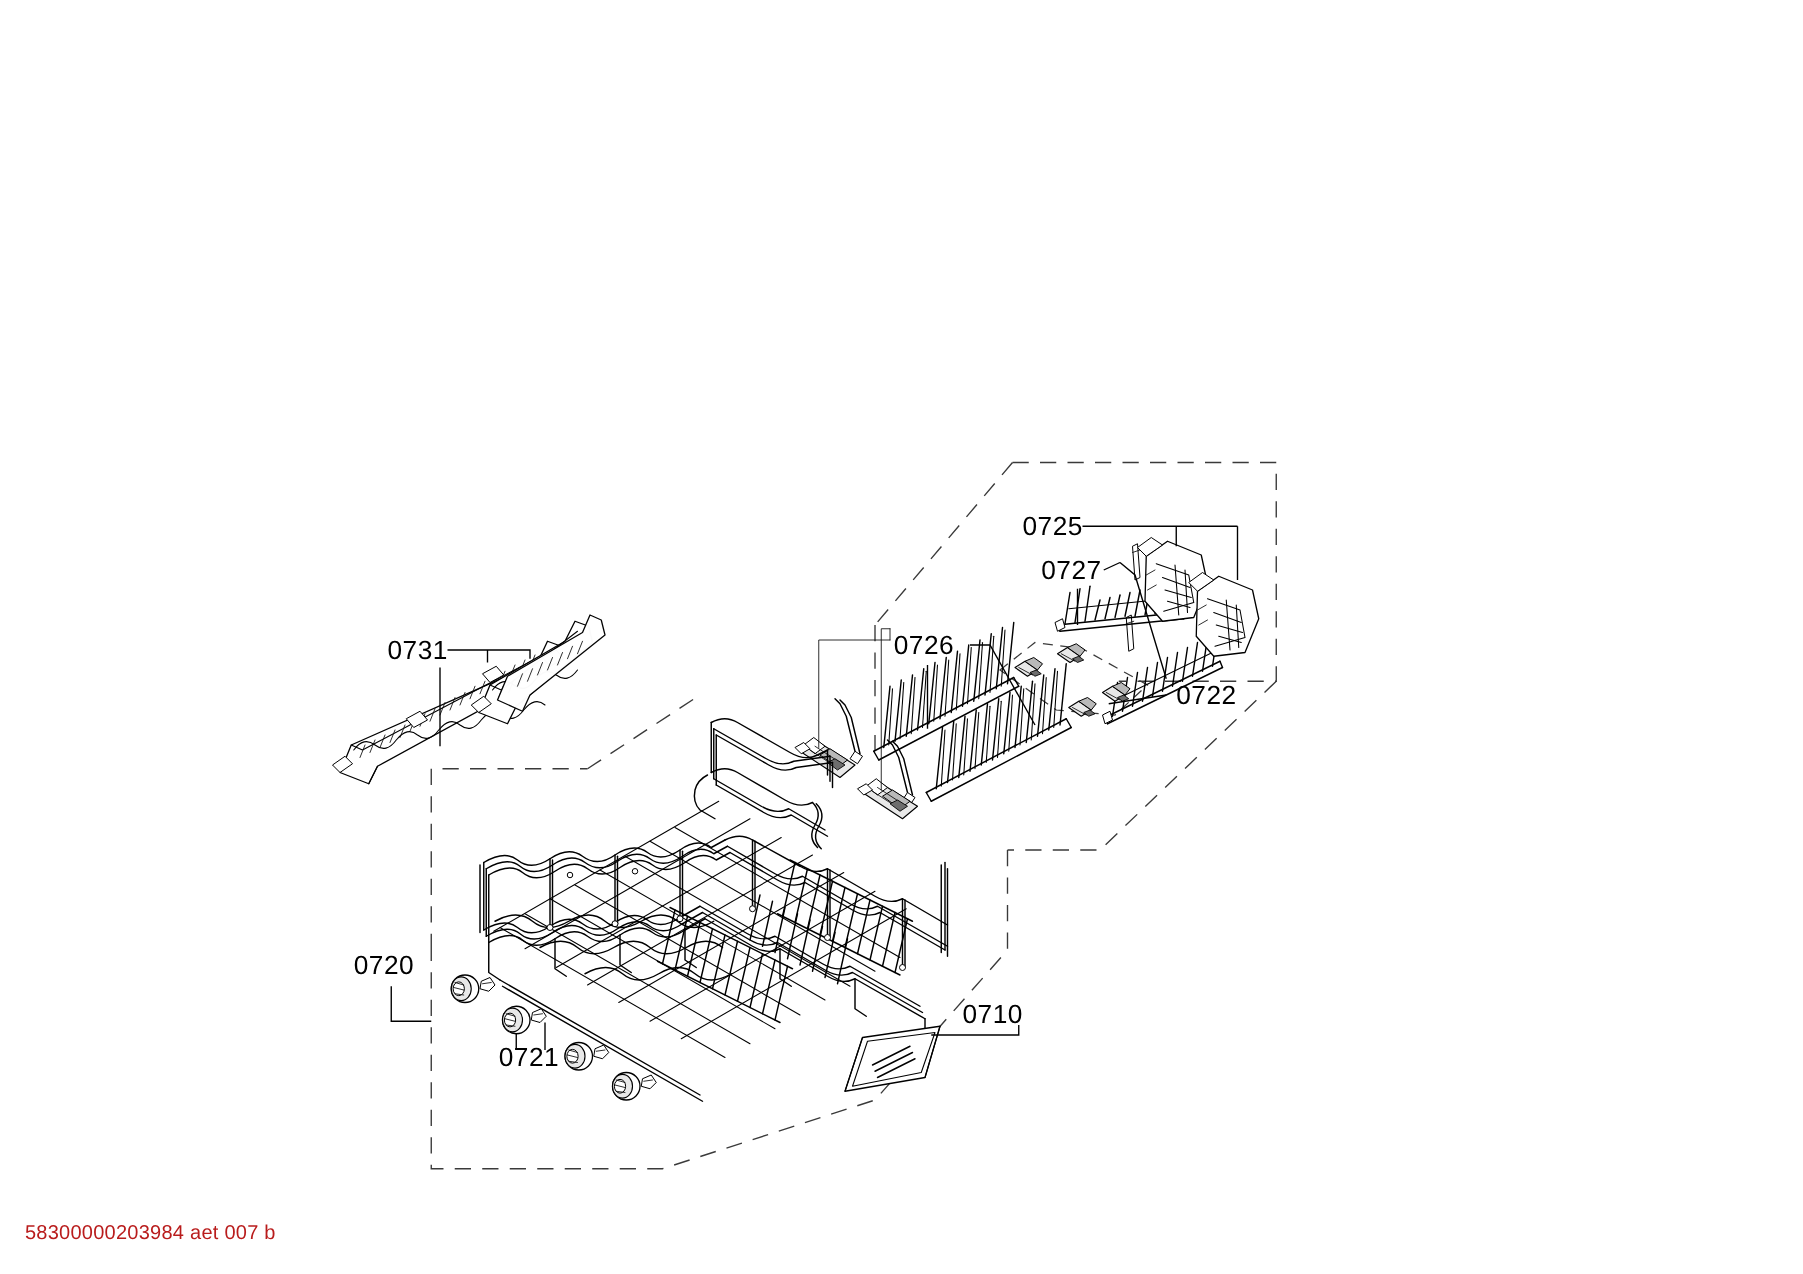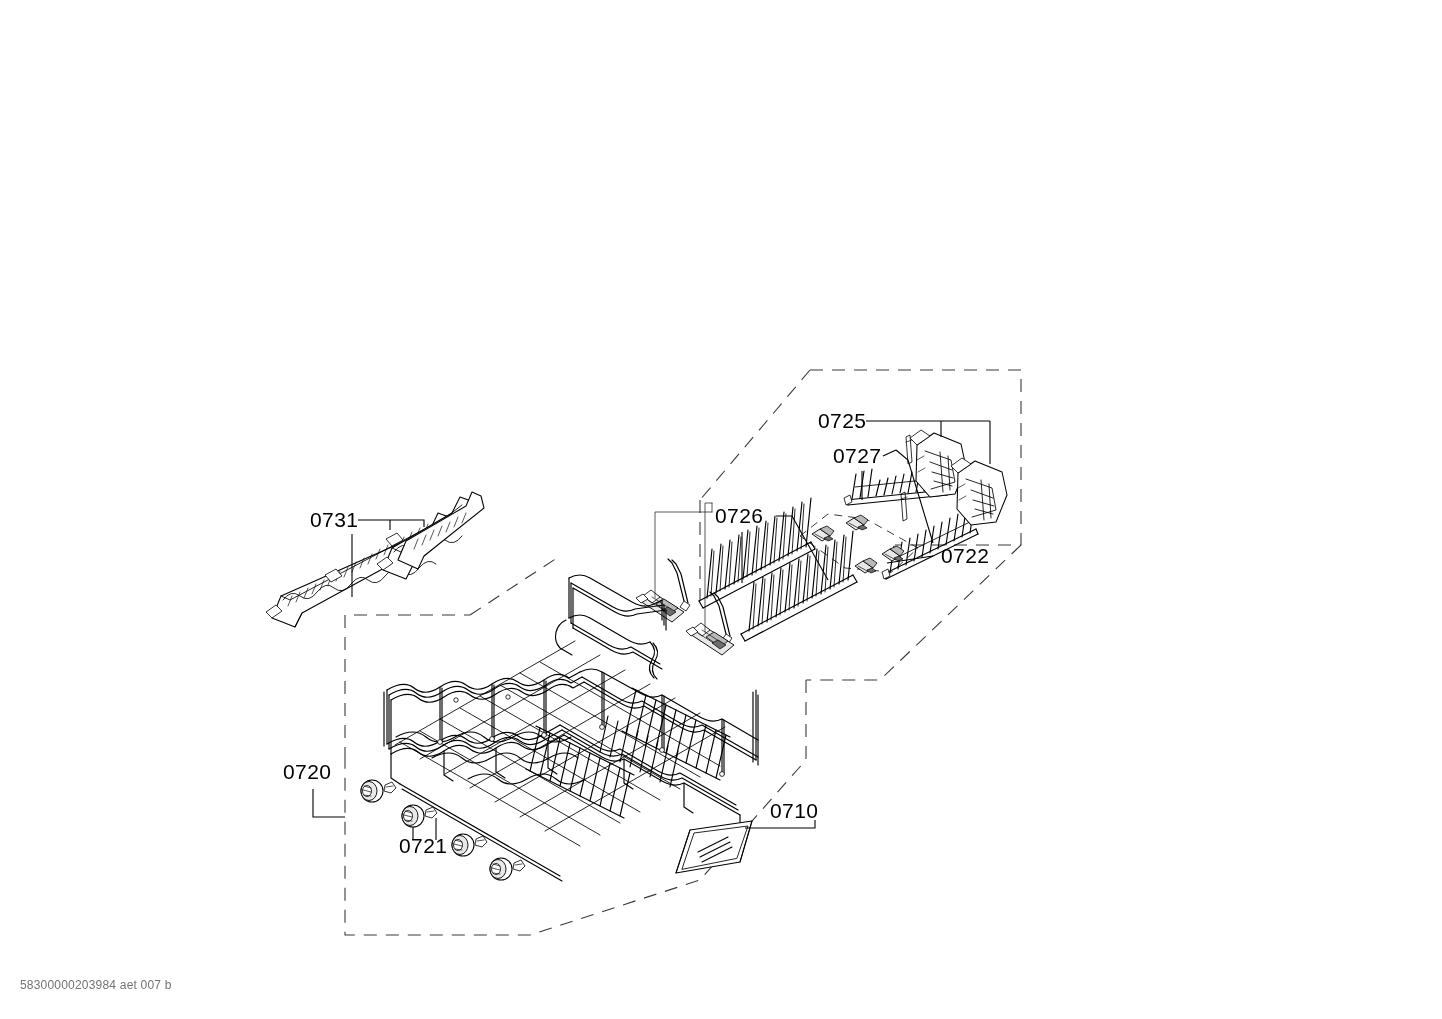--- a/index.html
+++ b/index.html
@@ -34,22 +34,22 @@
     font-family: "Liberation Sans", sans-serif;
     font-size: 21px;
     fill: #000000;
     letter-spacing: 0.4px;
   }
   .footer-text {
     position: absolute;
     left: 20px;
     top: 978px;
     font-family: "Liberation Sans", sans-serif;
-    font-size: 12px;
-    color: #737373;
+    font-size: 16px;
+    color: #b91c1c;
     letter-spacing: 0.2px;
     white-space: nowrap;
   }
   .ln { fill: none; stroke: #000000; stroke-width: 1.15; stroke-linecap: round; stroke-linejoin: round; }
   .ln-thin { fill: none; stroke: #000000; stroke-width: 0.85; stroke-linecap: round; stroke-linejoin: round; }
   .ln-hair { fill: none; stroke: #111111; stroke-width: 0.7; stroke-linecap: round; stroke-linejoin: round; }
   .leader { fill: none; stroke: #000000; stroke-width: 1.1; stroke-linecap: butt; }
   .dashed-group {
     fill: none;
     stroke: #3a3a3a;

